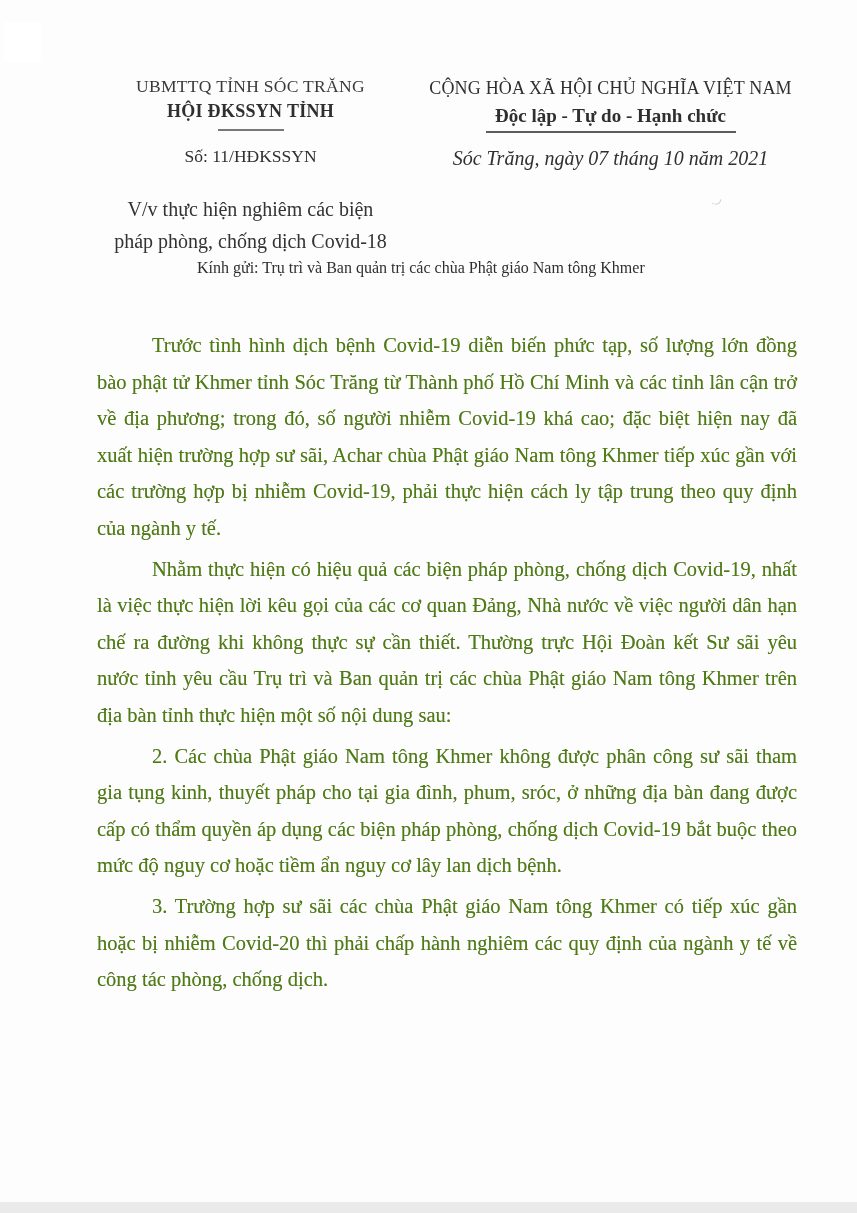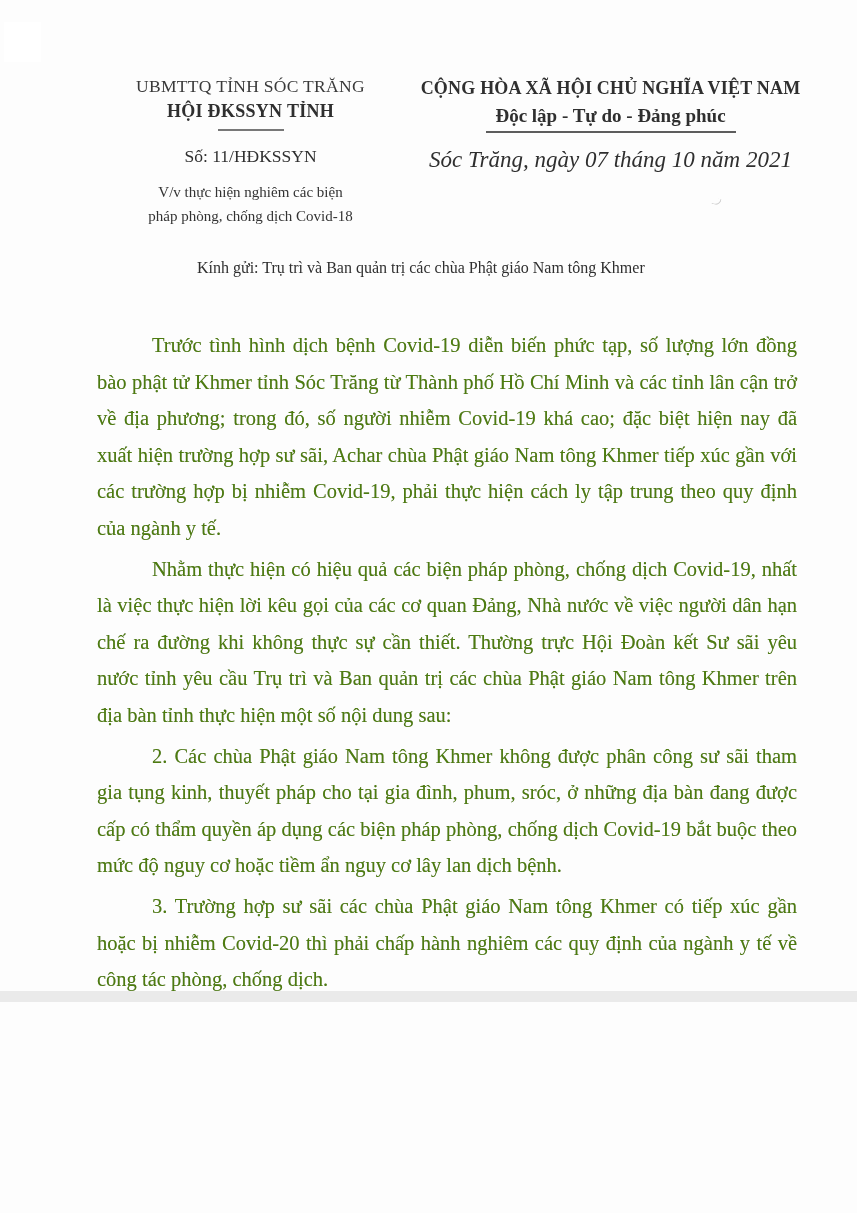--- a/index.html
+++ b/index.html
@@ -5,21 +5,21 @@
   * { margin: 0; padding: 0; box-sizing: border-box; }
 
   html, body {
     width: 857px;
     background: #fdfdfd;
   }
 
   .page {
     position: relative;
     width: 857px;
-    height: 1002px;
+    height: 1213px;
     background: #fdfdfd;
     overflow: hidden;
     font-family: "Liberation Serif", "DejaVu Serif", serif;
     color: #2f2f2f;
   }
 
   
   .scan-square {
     position: absolute;
     left: 4px;
@@ -73,53 +73,53 @@
     width: 66px;
     height: 2px;
     background: #787878;
     margin: 7px auto 0 auto;
   }
   .doc-number {
     margin-top: 15px;
     font-size: 17.5px;
   }
   .subject {
-    margin-top: 13px;
-    font-size: 15px;
+    margin-top: 26px;
+    font-size: 20px;
     line-height: 1.6;
     color: #333;
   }
 
   .header-right {
     position: absolute;
     left: 403px;
     top: 78px;
     width: 415px;
     text-align: center;
   }
   .national-title {
     font-size: 18px;
-    font-weight: bold;
+    font-weight: normal;
     letter-spacing: 0.2px;
     white-space: nowrap;
   }
   .motto {
     font-size: 19px;
     font-weight: bold;
     margin-top: 6px;
   }
   .rule-right {
     width: 250px;
     height: 2px;
     background: #5d5d5d;
     margin: 4px auto 0 auto;
   }
   .place-date {
     margin-top: 14px;
-    font-size: 23px;
+    font-size: 20px;
     font-style: italic;
   }
 
   
   .recipient {
     position: absolute;
     left: 197px;
     top: 252px;
     width: 566px;
     font-size: 16px;
@@ -160,21 +160,21 @@
     <div class="rule-left"></div>
     <div class="doc-number">Số: 11/HĐKSSYN</div>
     <div class="subject">
       <div>V/v thực hiện nghiêm các biện</div>
       <div>pháp phòng, chống dịch Covid-18</div>
     </div>
   </div>
 
   <div class="header-right">
     <div class="national-title">CỘNG HÒA XÃ HỘI CHỦ NGHĨA VIỆT NAM</div>
-    <div class="motto">Độc lập - Tự do - Đảng phúc</div>
+    <div class="motto">Độc lập - Tự do - Hạnh chức</div>
     <div class="rule-right"></div>
     <div class="place-date">Sóc Trăng, ngày 07 tháng 10 năm 2021</div>
   </div>
 
   <div class="smudge"></div>
 
   <div class="recipient">
     <div>Kính gửi: Trụ trì và Ban quản trị các chùa Phật giáo Nam tông Khmer</div>
   </div>
 

